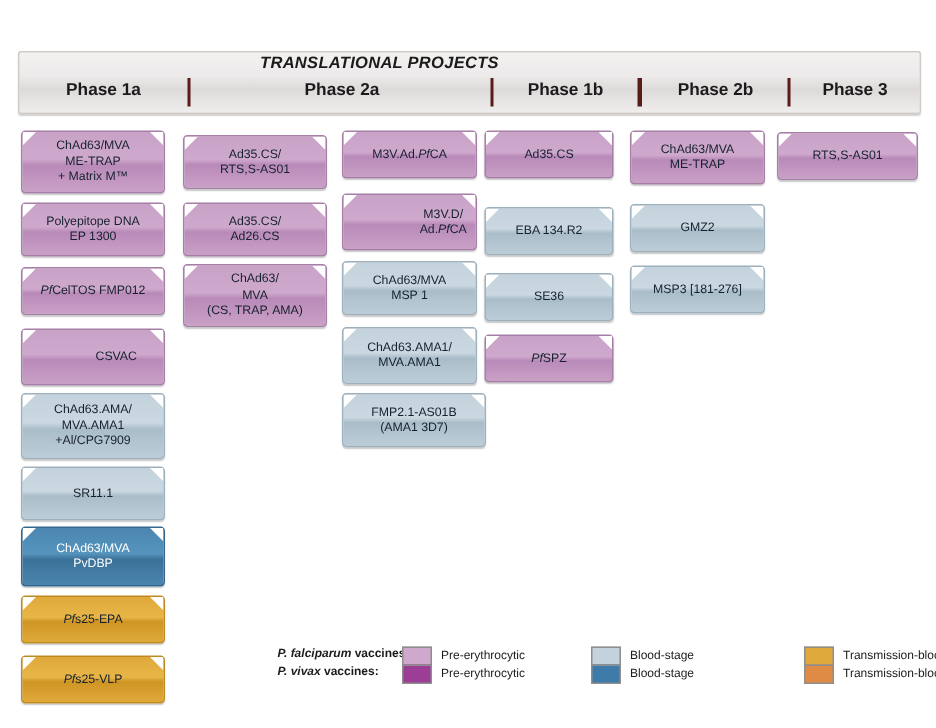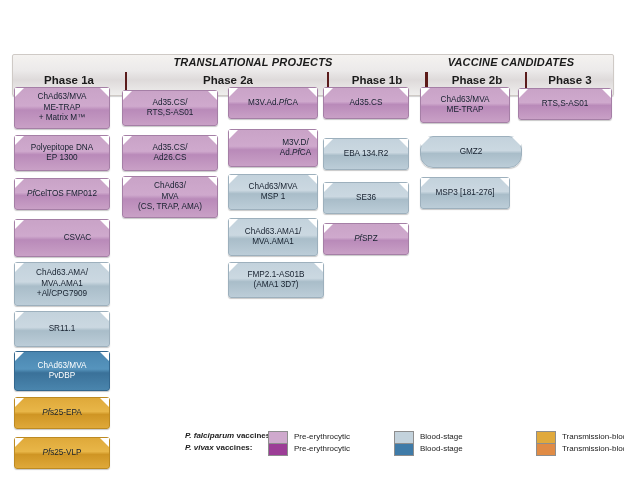--- a/index.html
+++ b/index.html
@@ -21,21 +21,20 @@
     white-space:nowrap;
   }
 
   
   .headerbar{
     position:absolute;left:12px;top:34px;width:600px;height:40px;
     background:linear-gradient(to bottom,#f4f2f0 0%,#eceaea 38%,#dedada 62%,#efeeed 100%);
     border:1px solid #cfcac6;
     border-radius:2px;
     box-shadow:0 1px 1px rgba(0,0,0,.18);
-    margin-top:20px;
   }
   .grouplabel{
     position:absolute;top:1px;
     font-size:11px;font-weight:bold;font-style:italic;
     color:#1b1b1b;text-align:center;
     letter-spacing:.2px;
   }
   .phaselabel{
     position:absolute;top:19px;
     font-size:11.5px;font-weight:bold;
@@ -107,21 +106,20 @@
   }
 </style>
 </head>
 <body>
 
 <div id="root">
 
 
   <div class="headerbar">
     <div class="grouplabel" style="left:90px;width:300px;">TRANSLATIONAL PROJECTS</div>
-    <div class="grouplabel" style="left:400px;width:196px;">VACCINE CANDIDATES</div>
 
     <div class="phaselabel" style="left:2px;width:108px;">Phase 1a</div>
     <div class="divider" style="left:112px;"></div>
 
     <div class="phaselabel" style="left:118px;width:194px;">Phase 2a</div>
     <div class="divider" style="left:314px;"></div>
 
     <div class="phaselabel" style="left:318px;width:92px;">Phase 1b</div>
     <div class="divider thick" style="left:412px;"></div>
 
@@ -147,21 +145,21 @@
       <div class="box c-pf-pre" style="left: 228px; top: 87px; width: 90px; height: 32px;"><span class="lbl">M3V.Ad.<em>Pf</em>CA</span></div>
       <div class="box c-pf-pre" style="left: 228px; top: 129px; width: 90px; height: 38px; padding-left: 48px;"><span class="lbl">M3V.D/<br>Ad.<em>Pf</em>CA</span></div>
       <div class="box c-pf-blood" style="left: 228px; top: 174px; width: 90px; height: 36px;"><span class="lbl">ChAd63/MVA<br>MSP 1</span></div>
       <div class="box c-pf-blood" style="left: 228px; top: 218px; width: 90px; height: 38px;"><span class="lbl">ChAd63.AMA1/<br>MVA.AMA1</span></div>
       <div class="box c-pf-blood" style="left: 228px; top: 262px; width: 96px; height: 36px;"><span class="lbl">FMP2.1-AS01B<br>(AMA1 3D7)</span></div>
       <div class="box c-pf-pre" style="left: 323px; top: 87px; width: 86px; height: 32px;"><span class="lbl">Ad35.CS</span></div>
       <div class="box c-pf-blood" style="left: 323px; top: 138px; width: 86px; height: 32px;"><span class="lbl">EBA 134.R2</span></div>
       <div class="box c-pf-blood" style="left: 323px; top: 182px; width: 86px; height: 32px;"><span class="lbl">SE36</span></div>
       <div class="box c-pf-pre" style="left: 323px; top: 223px; width: 86px; height: 32px;"><span class="lbl"><em>Pf</em>SPZ</span></div>
       <div class="box c-pf-pre" style="left: 420px; top: 87px; width: 90px; height: 36px;"><span class="lbl">ChAd63/MVA<br>ME-TRAP</span></div>
-      <div class="box c-pf-blood" style="left: 420px; top: 136px; width: 102px; height: 32px; border-radius: 13px;"><span class="lbl">GMZ2</span></div>
+      <div class="box c-pf-blood" style="left: 420px; top: 136px; width: 90px; height: 32px;"><span class="lbl">GMZ2</span></div>
       <div class="box c-pf-blood" style="left: 420px; top: 177px; width: 90px; height: 32px;"><span class="lbl">MSP3 [181-276]</span></div>
       <div class="box c-pf-pre" style="left: 518px; top: 88px; width: 94px; height: 32px;"><span class="lbl">RTS,S-AS01</span></div>
     </div>
 
   <div class="legend">
     <div class="leg-rowlabel" style="left:0px;top:1px;"><em>P. falciparum</em>&nbsp;vaccines:</div>
     <div class="leg-rowlabel" style="left:0px;top:13px;"><em>P. vivax</em>&nbsp;vaccines:</div>
     <div id="legend-entries">
         <div class="leg-sw" style="left: 122px; top: 1px; background: rgb(207, 169, 205);"></div>
         <div class="leg-txt" style="left: 148px; top: 2px;">Pre-erythrocytic</div>

